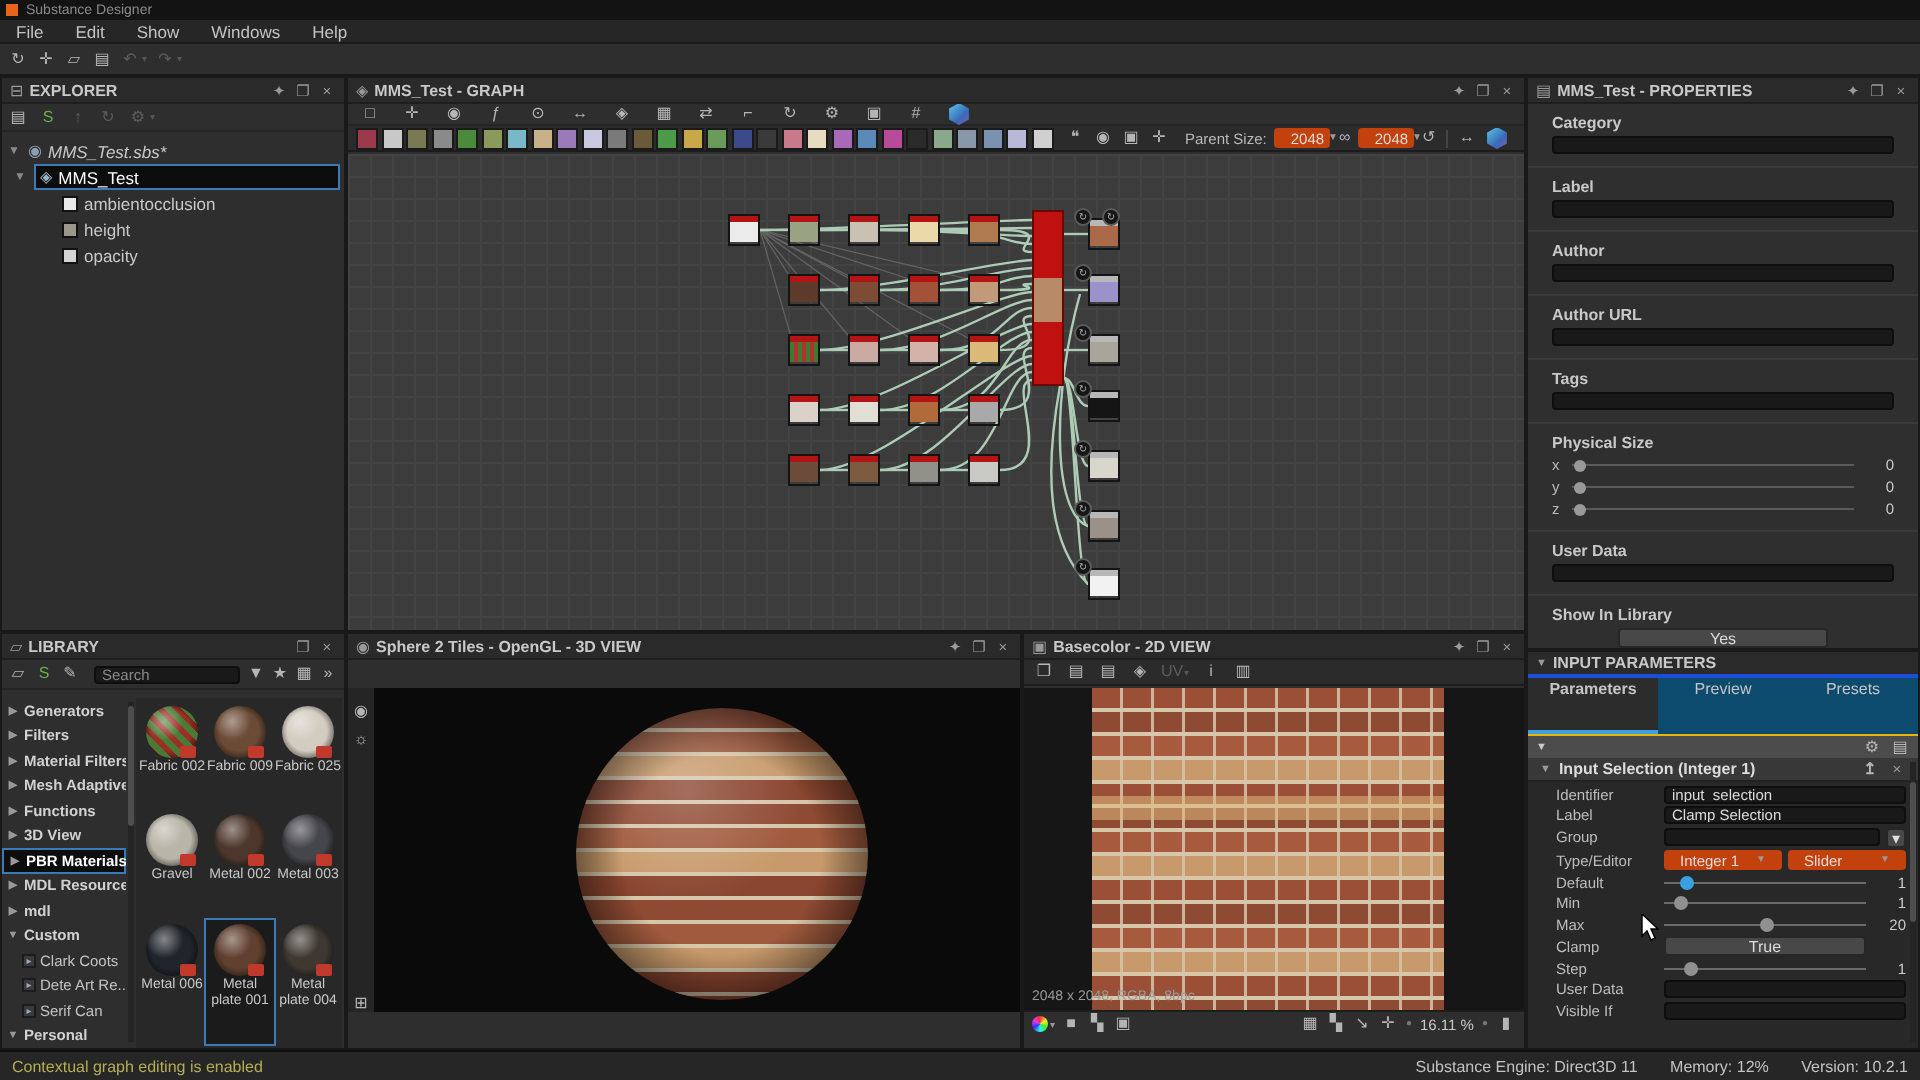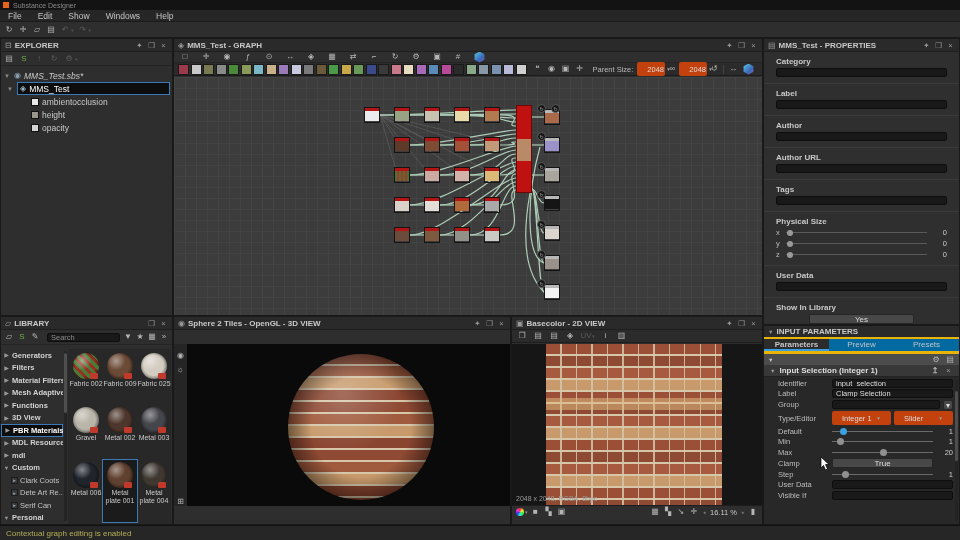--- a/index.html
+++ b/index.html
@@ -35,30 +35,30 @@
 .plabel{font-size:8px;font-weight:bold;color:#c9c9c9;margin:5px 12px 2px 12px}
 .pinput{margin:0 12px}
 .pdiv{height:1px;background:#3b3b3b;margin:6px 0 0 0}
 .sliderrow{display:flex;align-items:center;margin:2px 12px;gap:4px;height:9px}
 .sliderrow .axlab{width:6px;font-size:7.5px;color:#bbb}
 .strack{flex:1;position:relative;height:9px}
 .strack::before{content:"";position:absolute;left:0;right:0;top:4px;height:1px;background:#5a5a5a}
 .shandle{position:absolute;top:1.5px;width:6px;height:6px;border-radius:50%;background:#999}
 .sval{width:16px;text-align:right;font-size:7.5px;color:#ccc}
 
-.iptabs{display:flex;height:15px;background:#0369a1;border-bottom:3px solid #eab308}
+.iptabs{display:flex;height:29px;background:#0c4a6e;border-bottom:1px solid #eab308}
 .iptab{flex:1;text-align:center;font-size:8px;color:#c5c5c5;line-height:12px}
 .iptab.active{background:#2c2c2c;border-bottom:2px solid #3aa0e0;font-weight:bold}
 .gearbar{display:flex;align-items:center;height:11px;background:#4c4c4c;padding:0 4px;gap:4px}
 .grphead{display:flex;align-items:center;height:12px;background:#383838;padding:0 6px;gap:4px;font-size:8px;font-weight:bold;color:#ddd;border-bottom:1px solid #222}
 .iprow{display:flex;align-items:center;margin:1.5px 6px 1.5px 14px;gap:4px;min-height:9px}
 .iplabel{width:50px;font-size:7.5px;color:#bdbdbd;flex:none}
 .ipctrl{flex:1;display:flex;align-items:center;gap:3px}
 .ipval{width:16px;text-align:right;font-size:7.5px;color:#ccc;flex:none}
-.dropdown{background:#1d1d1d;border:7px solid #c2410c;border-radius:2px;height:10px;font-size:7.5px;color:#ddd;padding:0 3px;line-height:9px;display:flex;align-items:center;justify-content:space-between;gap:2px}
+.dropdown{background:#1d1d1d;border:5px solid #c2410c;border-radius:2px;height:10px;font-size:7.5px;color:#ddd;padding:0 3px;line-height:9px;display:flex;align-items:center;justify-content:space-between;gap:2px}
 .dropdown .car{font-size:5px;color:#999}
 .ipslider{flex:1;position:relative;height:9px}
 .ipslider::before{content:"";position:absolute;left:0;right:0;top:4px;height:1px;background:#6a6a6a}
 .iphandle{position:absolute;top:1px;width:7px;height:7px;border-radius:50%;background:#909090}
 .iphandle.blue{background:#3aa0e0}
 
 .libtree{position:absolute;left:0;top:32px;bottom:0;width:62px;overflow:hidden}
 .librow{display:flex;align-items:center;height:12.5px;font-size:7.5px;font-weight:bold;color:#d2d2d2;gap:2px;padding-left:2px;white-space:nowrap}
 .librow .chev{width:7px;font-size:5.5px;color:#999;text-align:center;flex:none}
 .librow.sub{font-weight:normal;padding-left:10px;color:#c4c4c4}
@@ -727,21 +727,21 @@
       <div style="flex:1;display:grid;grid-template-columns:1fr 1fr;gap:4px 6px;align-content:center">
         <div class="btn">Browse</div>
         <div class="btn">Generate</div>
         <div class="btn">Paste</div>
         <div class="btn">Remove</div>
       </div>
     </div>
   </div>
 
   <div class="panel" style="left:763px;top:325px;width:197px;height:200px;background:#282828">
-    <div class="phead" style="border-bottom:2px solid #eab308">
+    <div class="phead" style="border-bottom:2px solid #1d4ed8">
       <span class="chev" style="font-size:5.5px;color:#999">▼</span>
       <span>INPUT PARAMETERS</span>
     </div>
     <div class="iptabs">
       <div class="iptab active">Parameters</div>
       <div class="iptab">Preview</div>
       <div class="iptab">Presets</div>
     </div>
     <div class="gearbar">
       <span style="font-size:5.5px;color:#ccc">▼</span>
@@ -846,18 +846,23 @@
       </div>
 
     <div class="scroll" style="right:1px;top:55px;height:140px;left:auto">
         <div class="sthumb" style="top:10px;height:70px"></div>
       </div>
   </div>
 
   <div class="abs statusbar">
     <span class="left">Contextual graph editing is enabled</span>
     <span class="sp"></span>
+    <span class="right">
+      <span>Substance Engine: Direct3D 11</span>
+      <span>Memory: 12%</span>
+      <span>Version: 10.2.1</span>
+    </span>
   </div>
 
   <svg class="cursor" style="left:820px;top:457px" width="10" height="14">
     <polygon points="1,0 1,11 3.5,8.5 5.5,13 7.5,12 5.5,7.5 9,7.5" fill="#fff" stroke="#000" stroke-width="0.7"></polygon>
   </svg>
 </div>
 
 </body></html>

